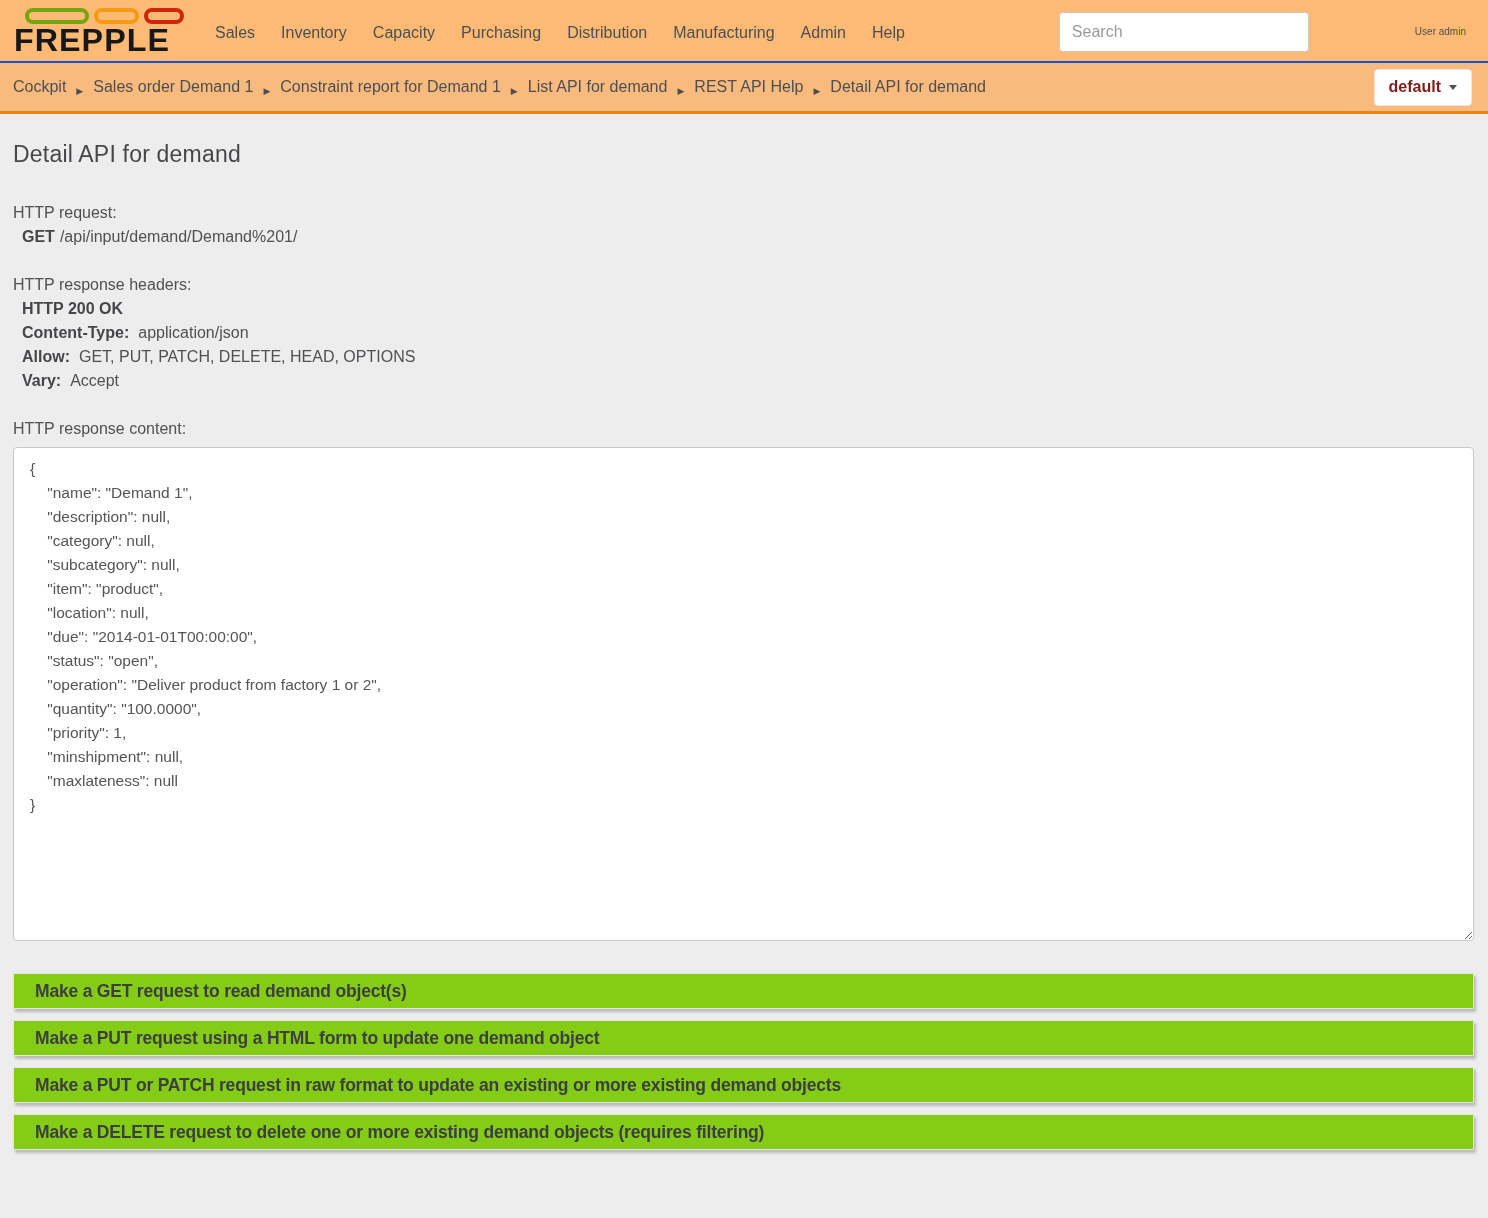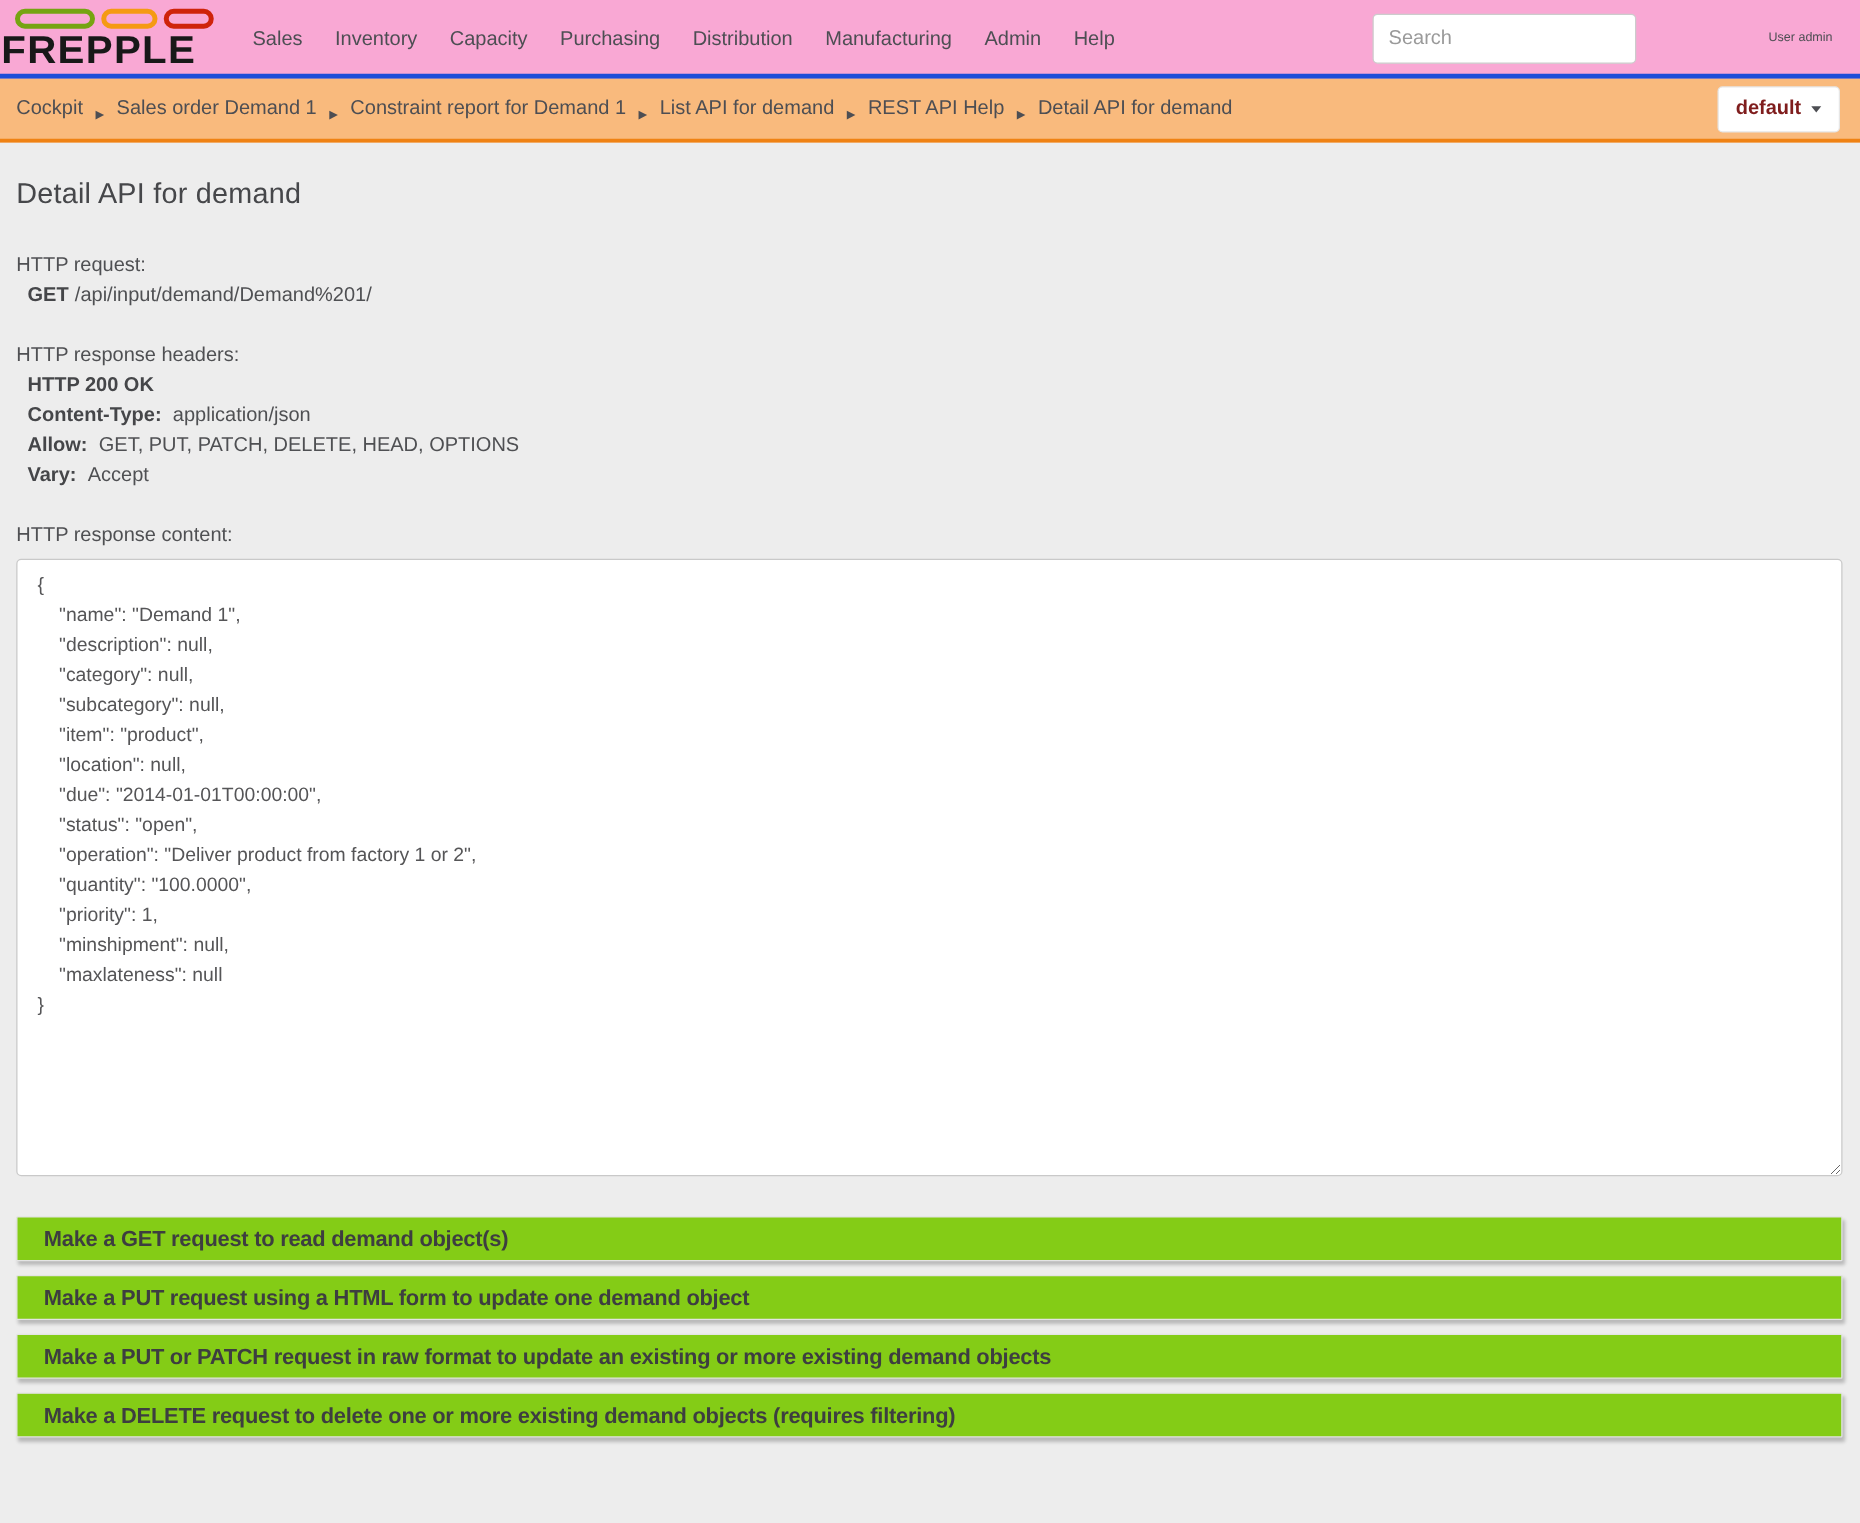--- a/index.html
+++ b/index.html
@@ -6,46 +6,46 @@
   html, body {
     margin: 0; padding: 0;
     width: 1488px; min-height: 1218px;
     background: #EDEDED;
     font-family: "Liberation Sans", sans-serif;
     color: #4f5053;
   }
 
   
   .navbar {
-    background: #f9a8d4;
+    background: #fdba74;
     height: 63px;
-    border-bottom: 4px solid #1d4ed8;
+    border-bottom: 2px solid #1d4ed8;
     display: flex;
     align-items: center;
-    padding: 0 20px 0 1px;
+    padding: 0 20px 0 14px;
   }
   .logo { display: flex; flex-direction: column; cursor: pointer; margin-top: 2px; }
   .logo-pills { display: flex; gap: 5px; align-items: flex-start; margin-left: 11px; }
   .pill { height: 16px; border-radius: 9px; border: 4px solid; background: transparent; }
   .pill.green  { width: 64px; }
   .pill.orange { width: 45px; }
   .pill.red    { width: 40px; }
   .logo-text {
     font-size: 31px; font-weight: bold; letter-spacing: 1px;
     color: #181818; line-height: 30px; margin-top: 2px;
     transform: scaleX(1.04); transform-origin: left;
   }
   .nav-items { display: flex; margin-left: 31px; margin-top: 4px; }
   .nav-item {
     font-size: 16px; color: #4d4e53; margin-right: 26px;
     cursor: pointer; white-space: nowrap;
   }
   .search-input {
     margin-left: auto; margin-top: 2px;
-    width: 211px; height: 40px;
+    width: 250px; height: 40px;
     border: 1px solid #cccccc; border-radius: 4px;
     padding: 0 12px; font-size: 16px; color: #444;
     font-family: "Liberation Sans", sans-serif;
     outline: none;
   }
   .search-input::placeholder { color: #9a9a9a; }
   .user-label { margin-left: 106px; margin-right: 2px; font-size: 10px; color: #4d4e53; cursor: pointer; margin-top: 2px; }
 
   
   .crumbbar {

